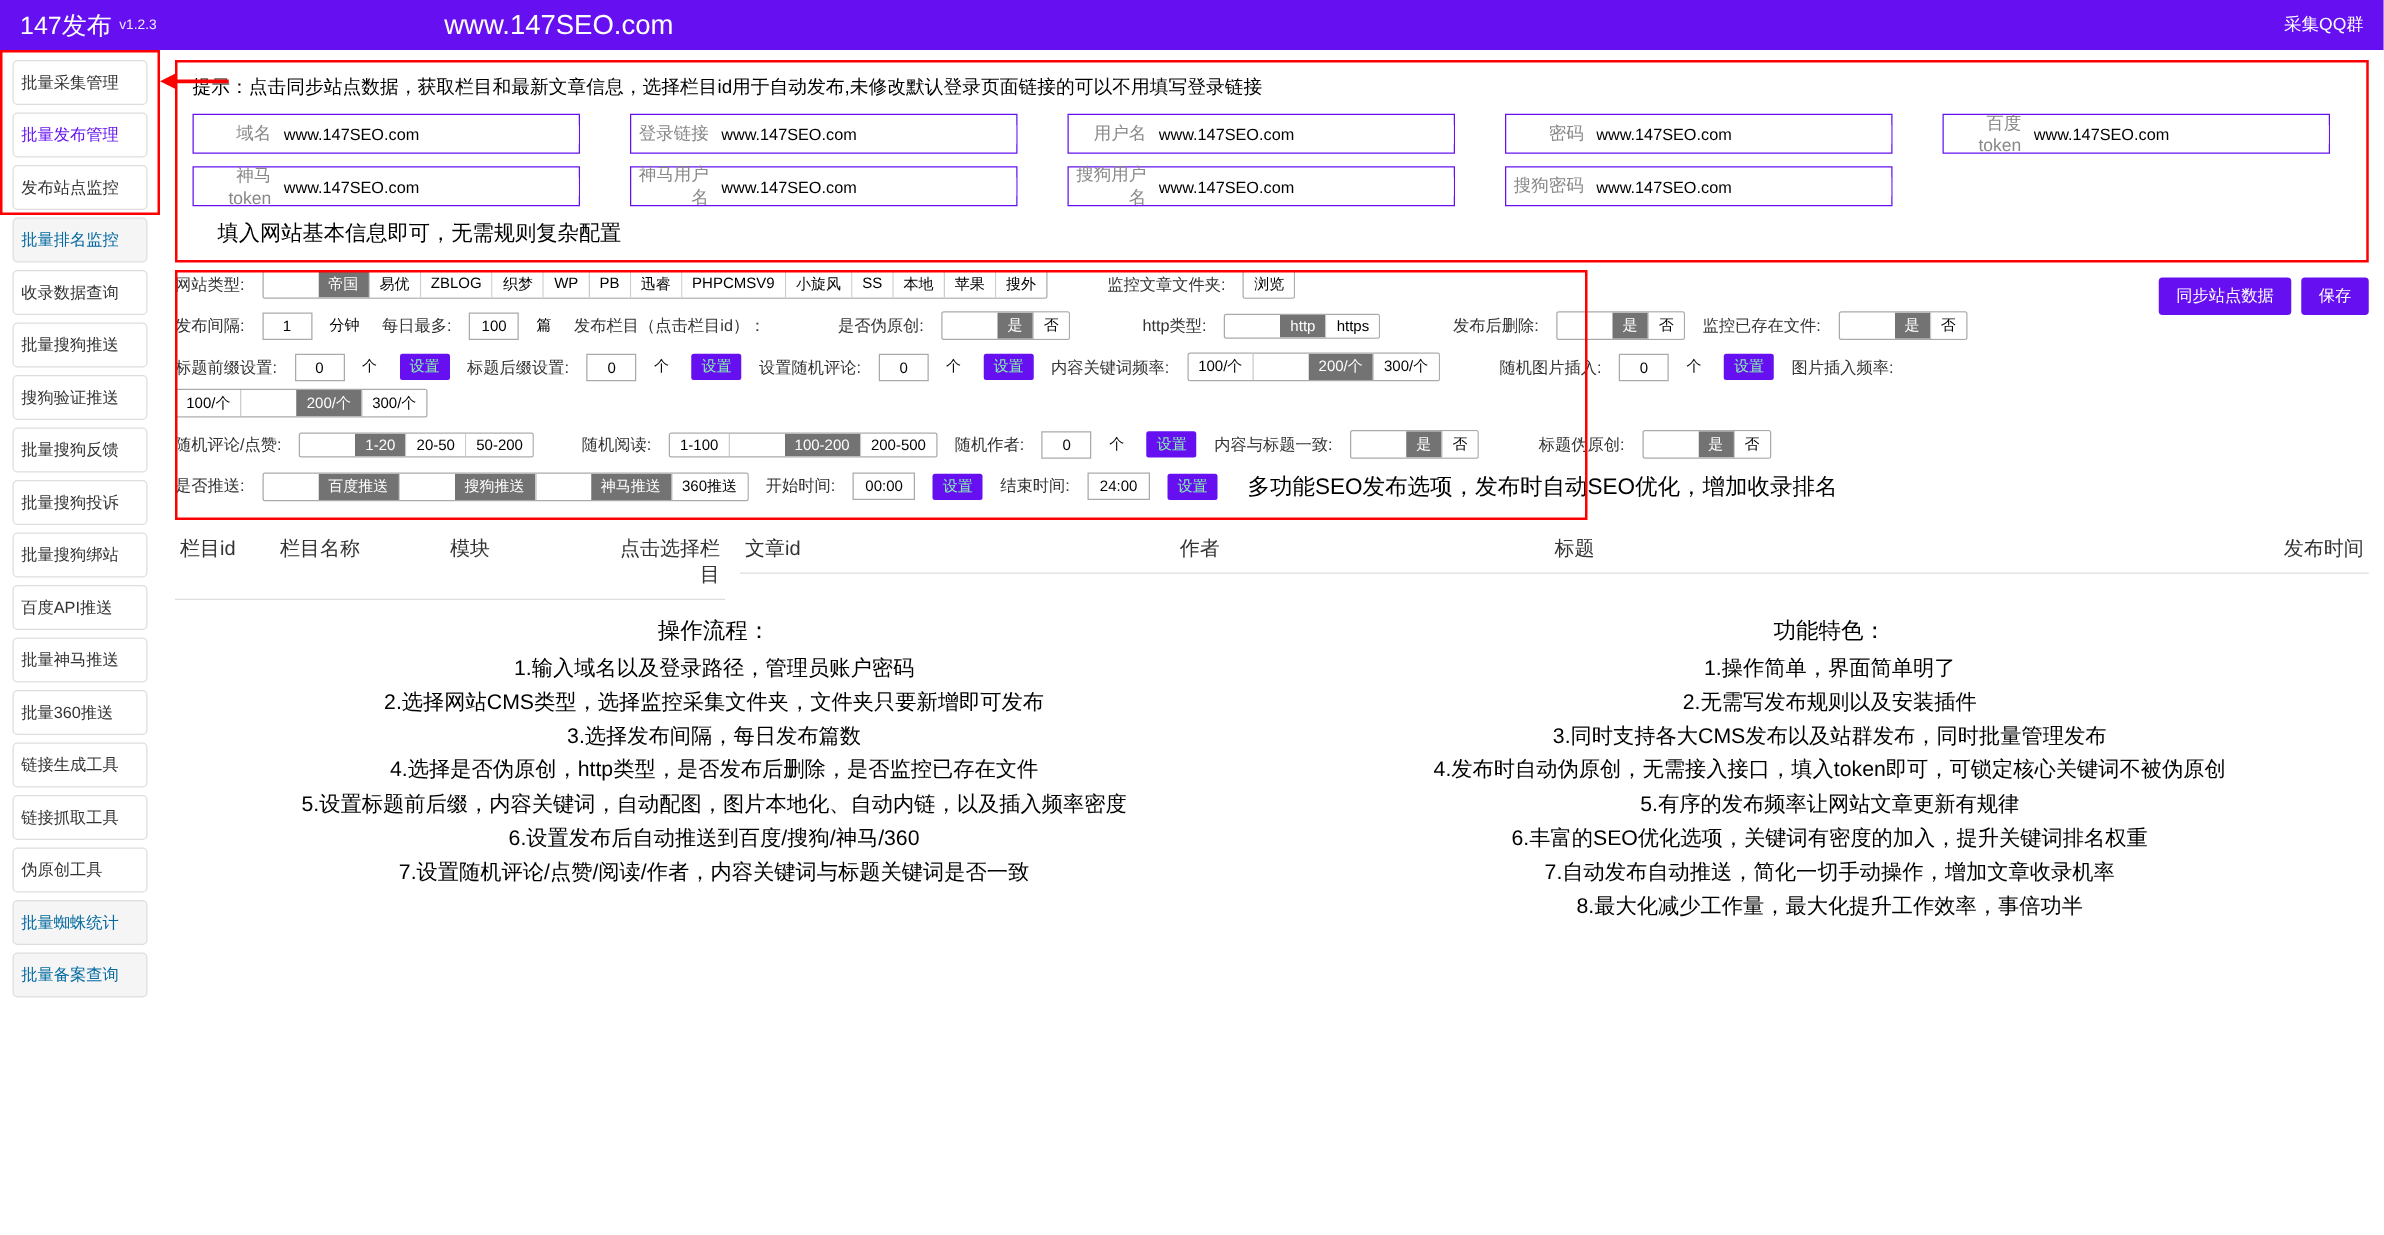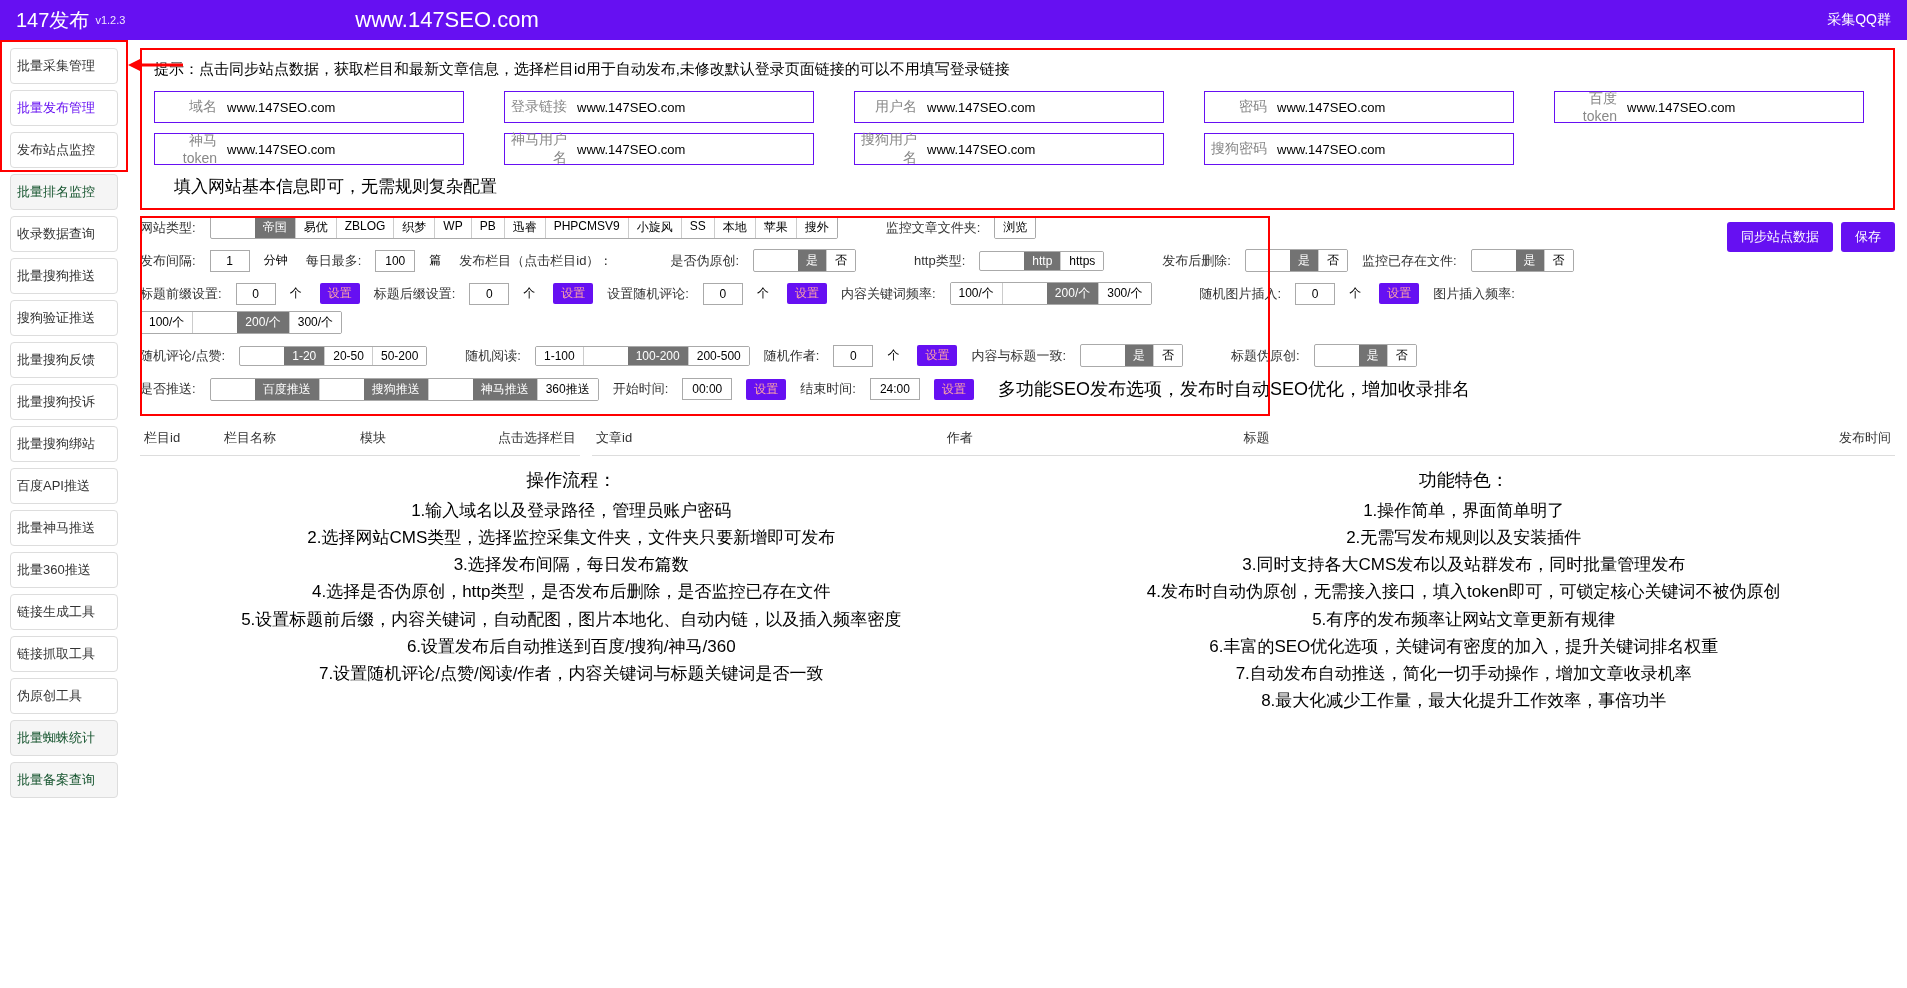--- a/index.html
+++ b/index.html
@@ -6,50 +6,50 @@
 body { font-family: "Microsoft YaHei", Arial, sans-serif; font-size: 14px; background: #fff; width: 1907px; }
 .header { background: #6610f2; color: #fff; height: 40px; display: flex; align-items: center; padding: 11px 16px; }
 .app-title { font-size: 20px; font-weight: normal; margin-right: 6px; }
 .app-version { font-size: 11px; margin-right: 30px; opacity: 0.9; }
 .site-url { font-size: 22px; flex: 1; text-align: left; padding-left: 200px; }
 .qq-group { margin-left: auto; font-size: 14px; }
 .body { display: flex; }
 .sidebar { width: 128px; padding: 8px 10px; background: #fff; }
 .sidebar-item { display: block; width: 100%; padding: 8px 6px; margin-bottom: 6px; border: 1px solid #ddd; border-radius: 4px; text-align: left; font-size: 13px; background: #fff; cursor: pointer; color: #333; }
 .sidebar-item.active { color: #6610f2; }
-.sidebar-item.disabled { color: #14532d; background: #f5f5f5; }
+.sidebar-item.disabled { color: #0369a1; background: #f5f5f5; }
 .main { flex: 1; padding: 8px 12px; }
 
 .red-box { border: 2px solid red; padding: 10px 12px; margin-bottom: 6px; position: relative; }
 .hint { font-size: 15px; margin-bottom: 12px; }
 .input-grid { display: flex; flex-wrap: wrap; gap: 10px 40px; }
 .labeled-input { display: flex; align-items: center; border: 1px solid #6610f2; height: 32px; width: 310px; }
 .labeled-input .lbl { font-size: 14px; color: #888; padding: 0 6px; width: 68px; text-align: right; }
 .labeled-input input { border: none; outline: none; font-size: 13px; flex: 1; padding: 0 4px; }
 .inline-note { font-size: 17px; margin-left: 20px; align-self: center; }
 
 .settings-row { display: flex; align-items: center; flex-wrap: wrap; gap: 6px 14px; margin-bottom: 10px; font-size: 13px; }
 .cfg-label { color: #333; font-size: 13px; }
 .btn-group { display: inline-flex; border: 1px solid #aaa; border-radius: 2px; overflow: hidden; }
 .btn-group span { padding: 2px 8px; font-size: 12px; cursor: pointer; background: #fff; border-right: 1px solid #ccc; }
 .btn-group span:last-child { border-right: none; }
 .btn-group span.sel { background: #737373; color: #fff; margin-left: 44px; }
 .num-input { width: 40px; height: 22px; border: 1px solid #aaa; text-align: center; font-size: 12px; }
 .unit { font-size: 12px; margin-right: 4px; }
-.set-btn { background: #6610f2; color: #fca5a5; padding: 2px 8px; font-size: 12px; cursor: pointer; border-radius: 2px; }
+.set-btn { background: #6610f2; color: #86efac; padding: 2px 8px; font-size: 12px; cursor: pointer; border-radius: 2px; }
 .time-input { width: 50px; height: 22px; border: 1px solid #aaa; text-align: center; font-size: 12px; }
 .big-note { font-size: 18px; margin-left: 10px; }
 
 .action-bar { display: flex; gap: 8px; justify-content: flex-end; margin: 6px 0; }
 .action-btn { background: #6610f2; color: #fff; padding: 6px 14px; border: none; border-radius: 3px; font-size: 13px; cursor: pointer; }
 .red-box2 { position: absolute; border: 2px solid red; left: 0; top: 0; width: 1130px; height: 200px; pointer-events: none; }
 
 .tables { display: flex; gap: 12px; margin-top: 10px; }
 .tbl { flex: 1; }
-.tbl-header { display: flex; border-bottom: 1px solid #ddd; padding: 8px 4px; font-size: 13px; color: #333; }
+.tbl-header { display: flex; border-bottom: 1px solid #ddd; padding: 8px 4px; font-size: 16px; color: #333; }
 .col { flex: 1; }
 .col.sm { flex: 0 0 80px; }
 
 .desc { display: flex; gap: 30px; margin-top: 10px; font-size: 17px; line-height: 1.6; }
 .desc-col { flex: 1; text-align: center; }
 .desc-title { font-size: 18px; margin-bottom: 2px; }
 
 .highlight-header { position: absolute; border: 2px solid red; left: 0; top: 0; width: 128px; height: 132px; pointer-events: none; z-index: 10; }
 .arrow-svg { position: absolute; left: 128px; top: 15px; z-index: 11; }
 </style>

